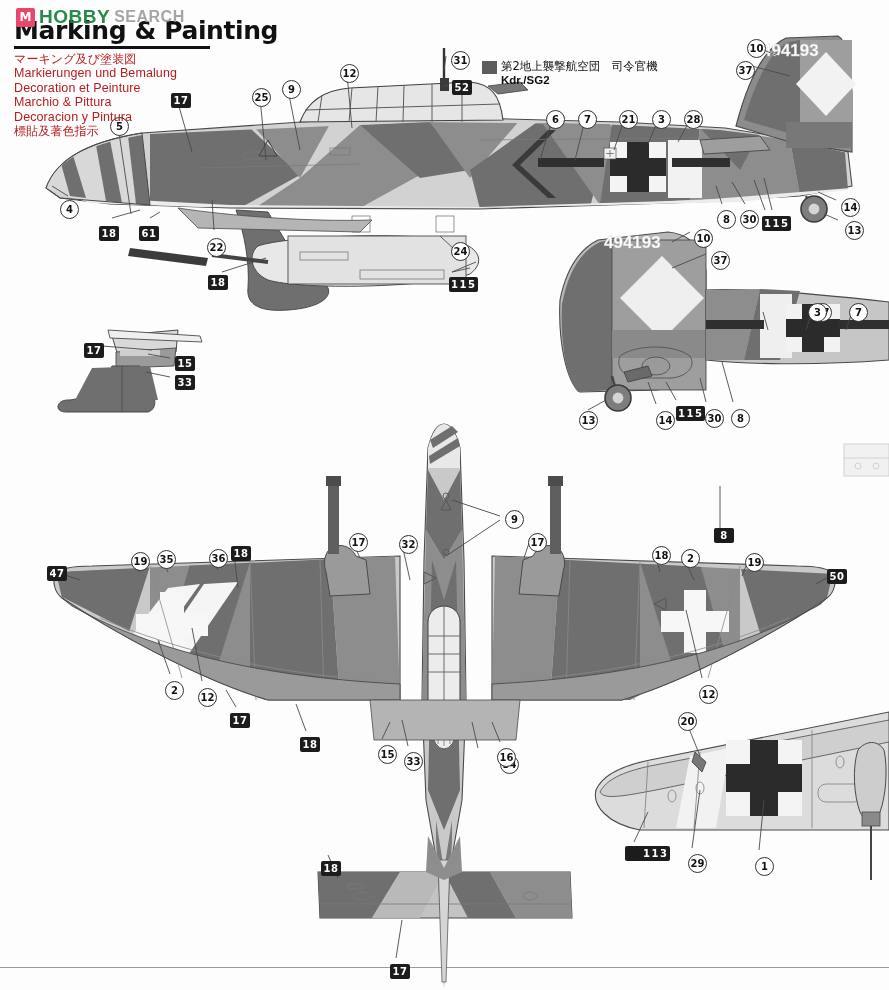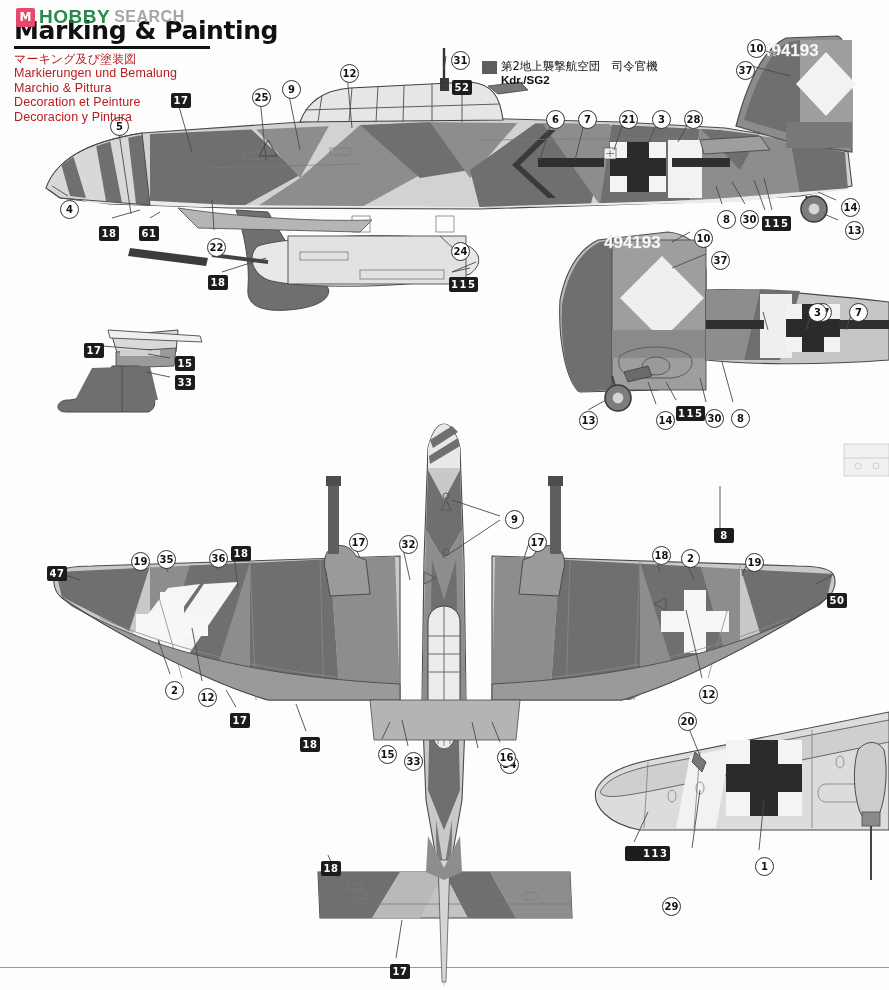--- a/index.html
+++ b/index.html
@@ -49,23 +49,24 @@
     <div class="wmbox">M</div>
     <div class="wmhobby">HOBBY</div>
     <div class="wmsearch">SEARCH</div>
   </div>
 
   <div id="titleblock">
     <div id="maintitle">Marking &amp; Painting</div>
     <div id="titlerule"></div>
     <div class="subline jp">マーキング及び塗装図</div>
     <div class="subline">Markierungen und Bemalung</div>
+    <div class="subline">Decoration et Peinture</div>
     <div class="subline">Marchio &amp; Pittura</div>
-    <div class="subline">Decoration et Peinture</div>
     <div class="subline">Decoracion y Pintura</div>
+    <div class="subline jp">標貼及著色指示</div>
   </div>
 
   <div id="legend">
     <div class="swatch"></div>
     <div class="lgtext">
       <div class="jp">第2地上襲撃航空団　司令官機</div>
       <div>Kdr./SG2</div>
     </div>
   </div>
 
@@ -492,21 +493,21 @@
     <div class="cal circle" style="left: 505px; top: 510px;">9</div>
     <div class="cal circle" style="left: 528px; top: 533px;">17</div>
     <div class="cal circle" style="left: 378px; top: 745px;">15</div>
     <div class="cal circle" style="left: 404px; top: 752px;">33</div>
     <div class="cal circle" style="left: 476px; top: 755px; margin-left: 24px;">34</div>
     <div class="cal circle" style="left: 497px; top: 748px;">16</div>
     <div class="cal circle" style="left: 652px; top: 546px;">18</div>
     <div class="cal circle" style="left: 681px; top: 549px;">2</div>
     <div class="cal box" style="left: 714px; top: 528px;">8</div>
     <div class="cal circle" style="left: 745px; top: 553px;">19</div>
-    <div class="cal box" style="left: 827px; top: 569px; margin-top: 24px;">50</div>
+    <div class="cal box" style="left: 827px; top: 569px;">50</div>
     <div class="cal circle" style="left: 699px; top: 685px;">12</div>
     <div class="cal circle" style="left: 678px; top: 712px;">20</div>
     <div class="cal boxpair" style="left: 625px; top: 846px; padding-left: 18px;">113</div>
-    <div class="cal circle" style="left: 662px; top: 854px; margin-top: 43px;">29</div>
+    <div class="cal circle" style="left: 688px; top: 854px;">29</div>
     <div class="cal circle" style="left: 755px; top: 857px;">1</div>
     <div class="cal box" style="left: 321px; top: 861px;">18</div>
     <div class="cal box" style="left: 390px; top: 964px;">17</div>
   </div>
 
 </body></html>

